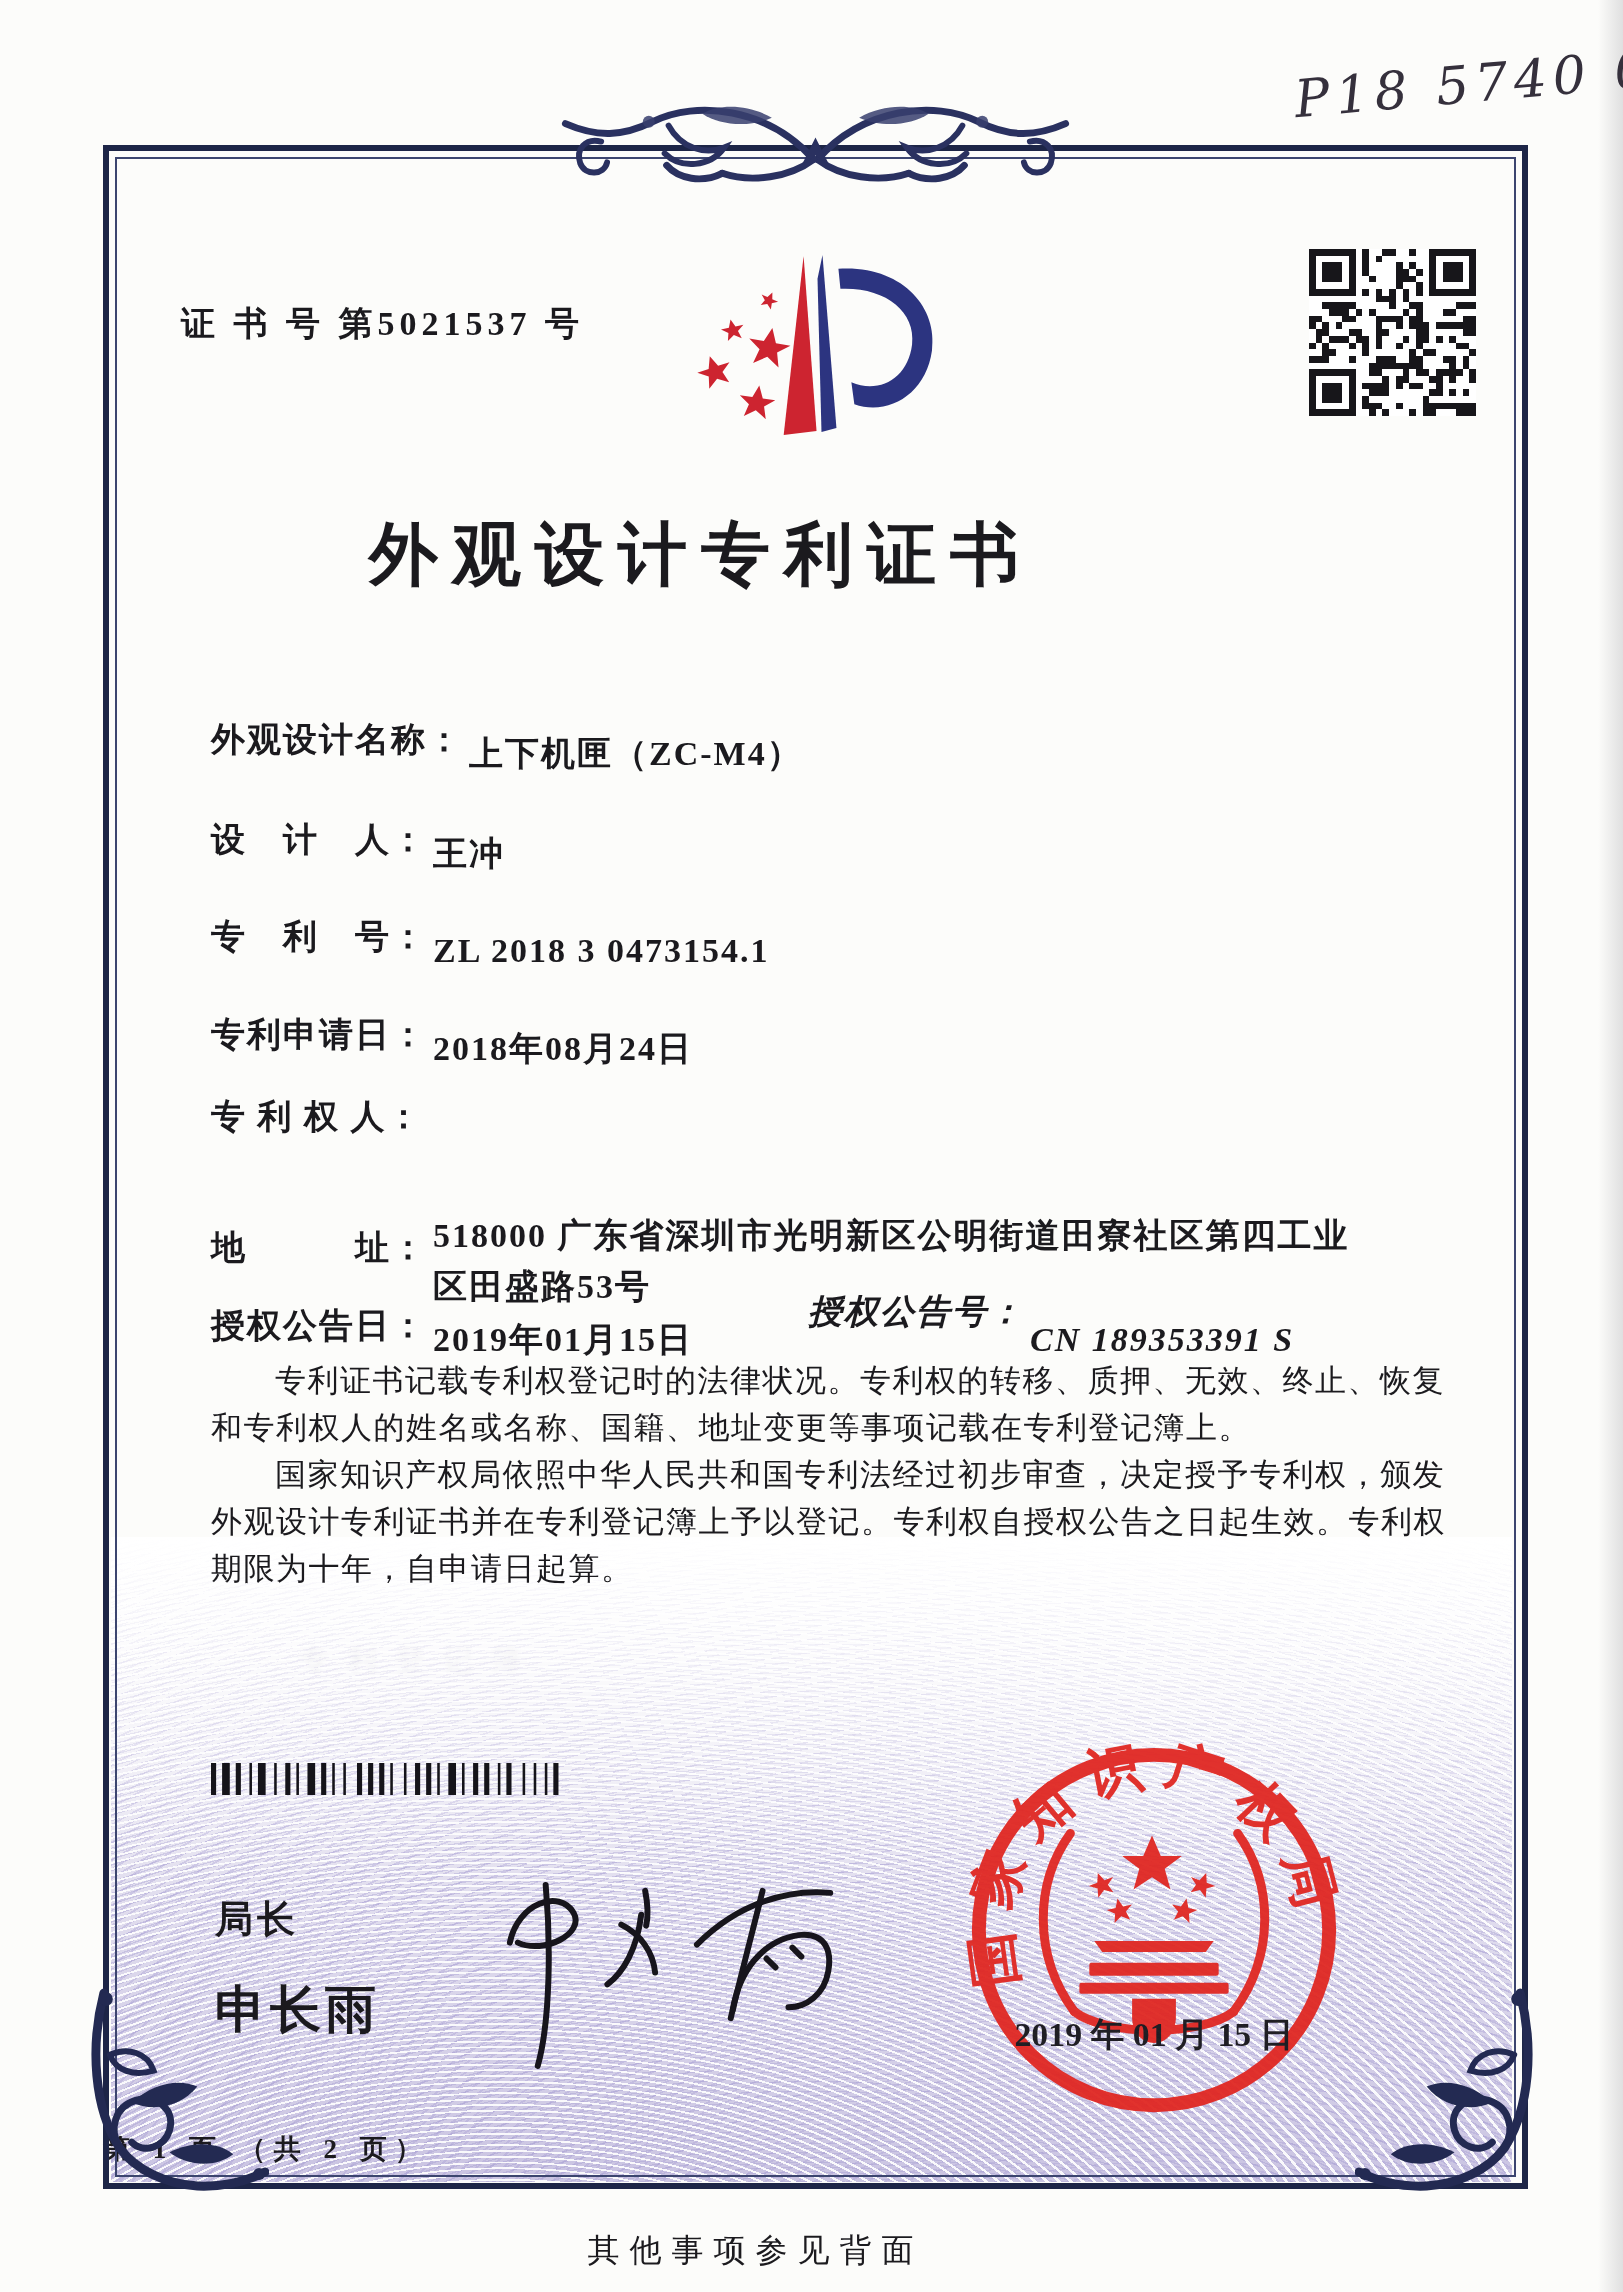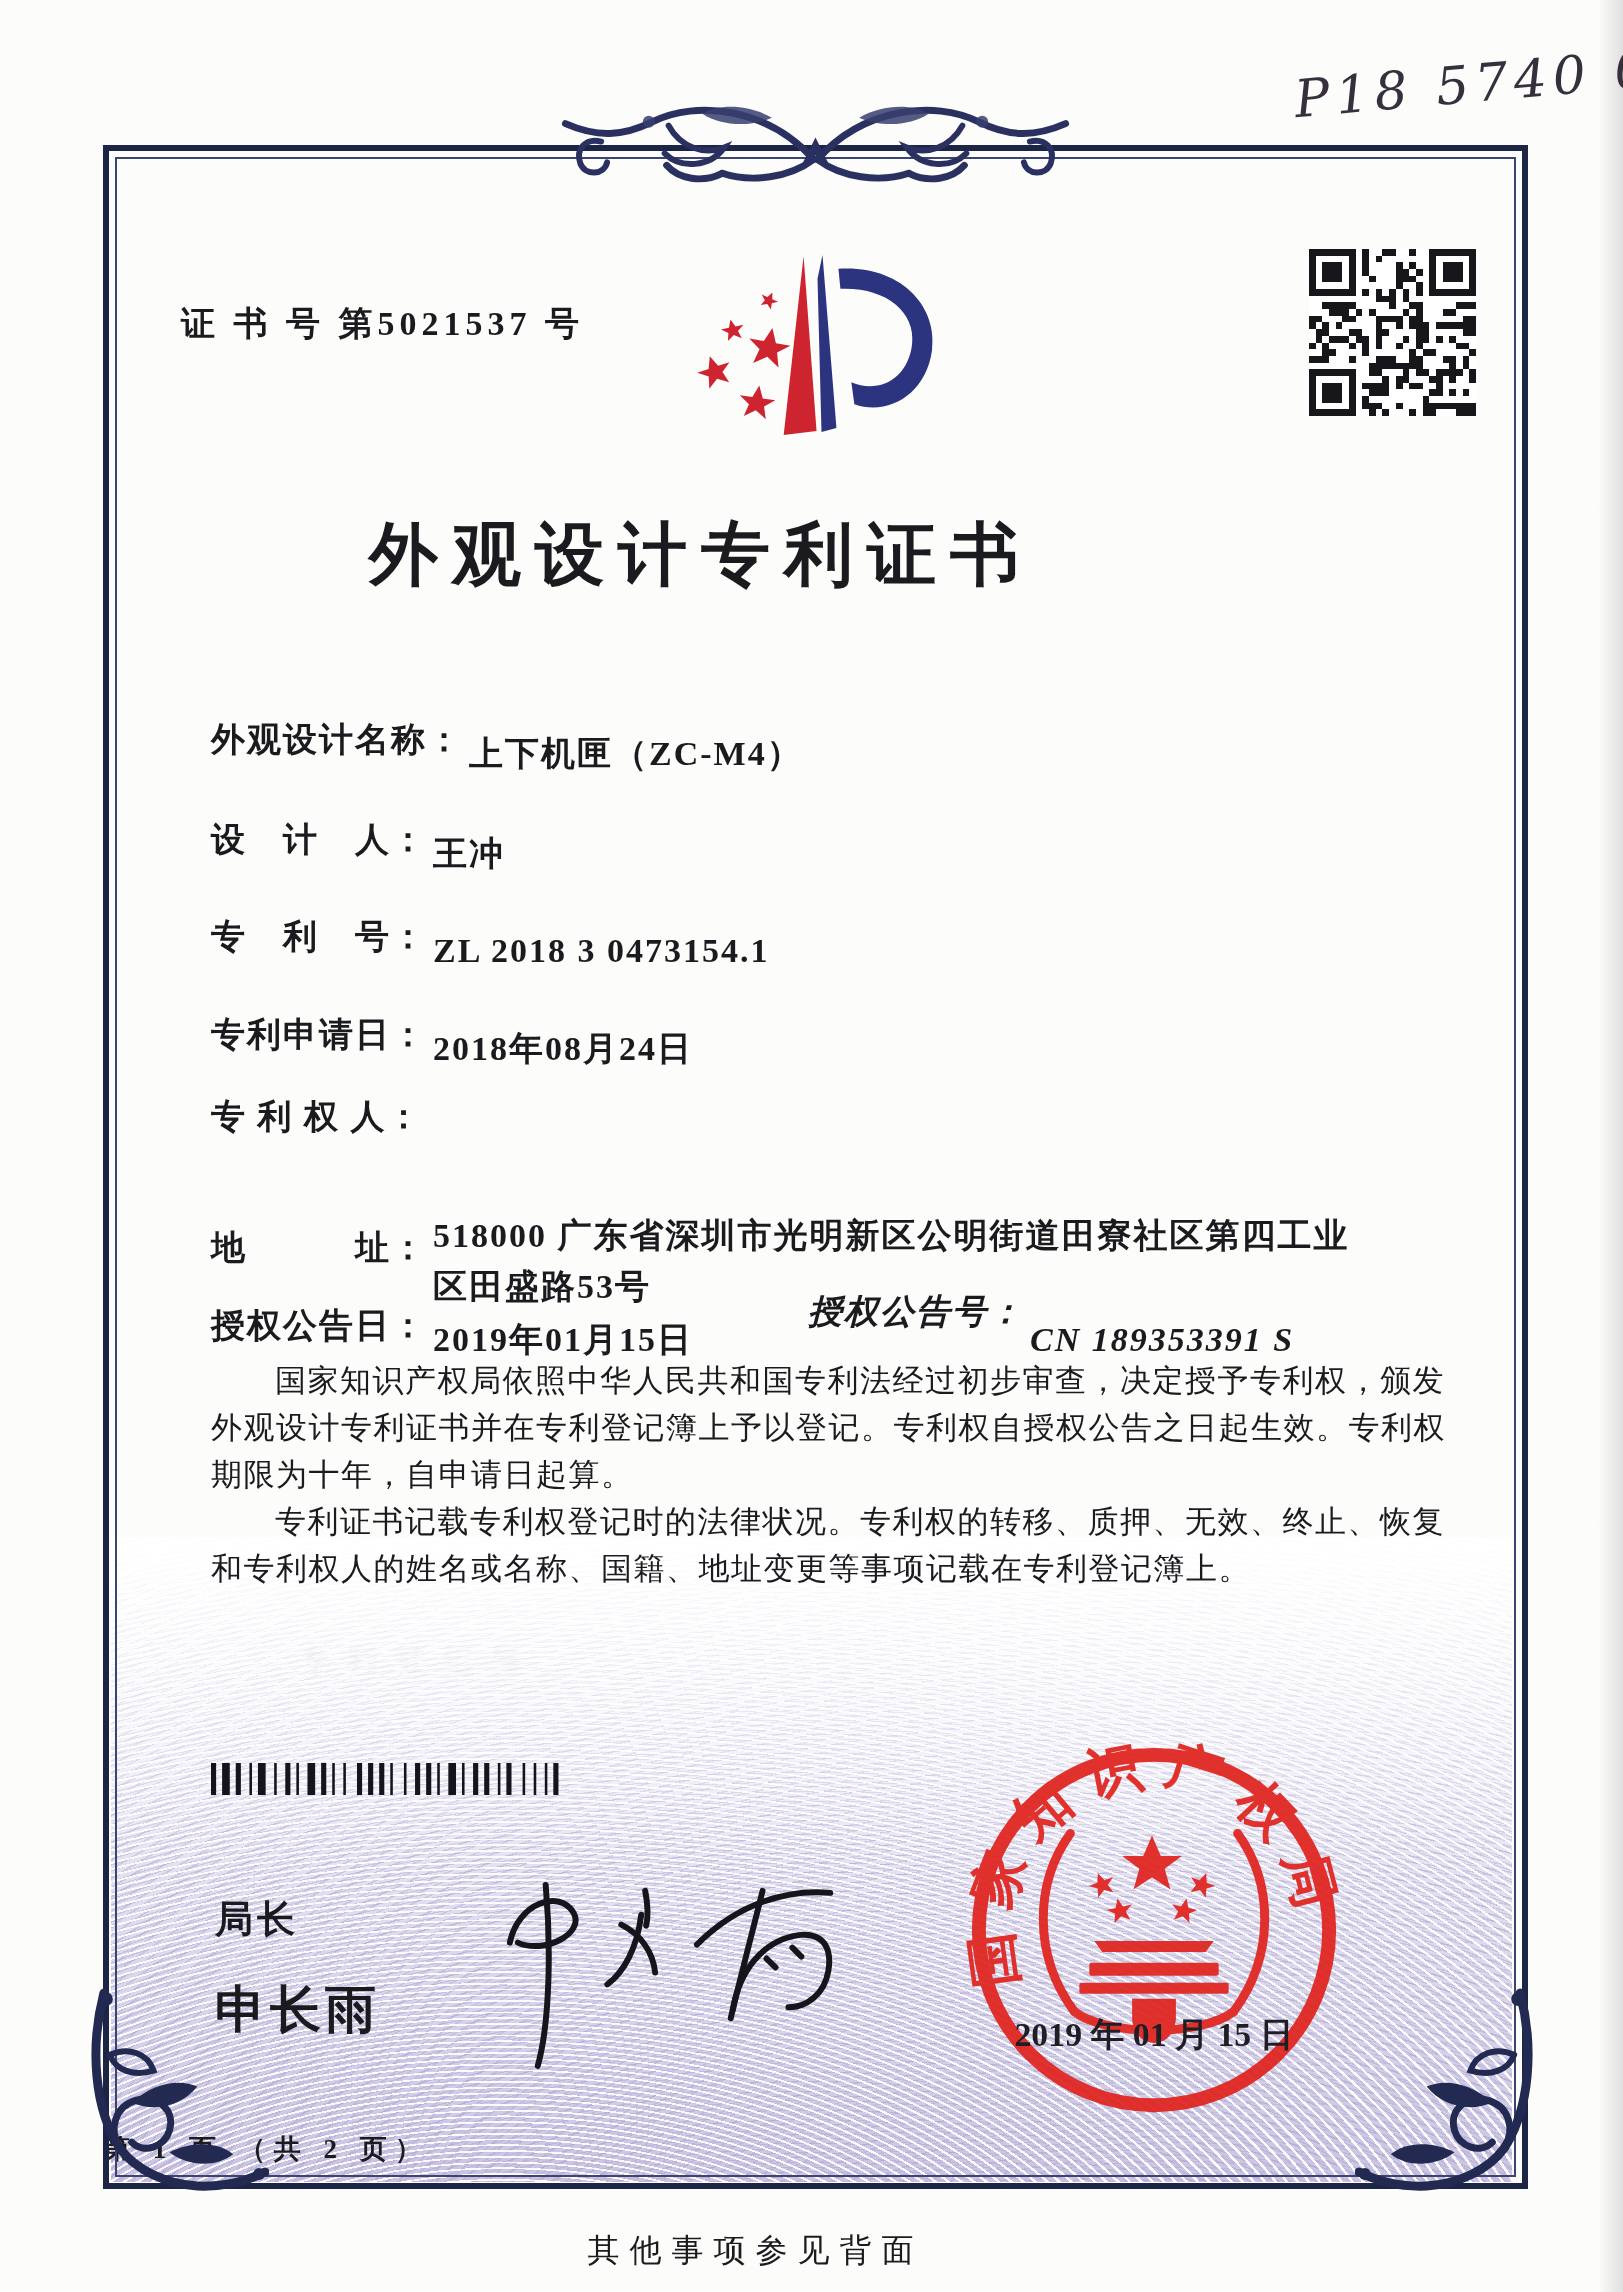--- a/index.html
+++ b/index.html
@@ -379,22 +379,22 @@
 <div class="row" style="top:1286px">
   <span class="lbl">授权公告日：</span>
   <span class="val">2019年01月15日</span>
   <span class="grant-right">
     <span class="lbl">授权公告号：</span>
     <span class="val">CN 189353391 S</span>
   </span>
 </div>
 
 <div class="paras">
+  <p>专利证书记载专利权登记时的法律状况。专利权的转移、质押、无效、终止、恢复和专利权人的姓名或名称、国籍、地址变更等事项记载在专利登记簿上。</p>
   <p>国家知识产权局依照中华人民共和国专利法经过初步审查，决定授予专利权，颁发外观设计专利证书并在专利登记簿上予以登记。专利权自授权公告之日起生效。专利权期限为十年，自申请日起算。</p>
-  <p>专利证书记载专利权登记时的法律状况。专利权的转移、质押、无效、终止、恢复和专利权人的姓名或名称、国籍、地址变更等事项记载在专利登记簿上。</p>
 </div>
 
 <svg class="barcode" preserveAspectRatio="none" id="barcode" viewBox="0 0 417 32">
     <rect x="0" y="0" width="6" height="32"></rect>
     <rect x="13" y="0" width="9" height="32"></rect>
     <rect x="29" y="0" width="6" height="32"></rect>
     <rect x="45" y="0" width="3" height="32"></rect>
     <rect x="55" y="0" width="9" height="32"></rect>
     <rect x="74" y="0" width="3" height="32"></rect>
     <rect x="87" y="0" width="6" height="32"></rect>

